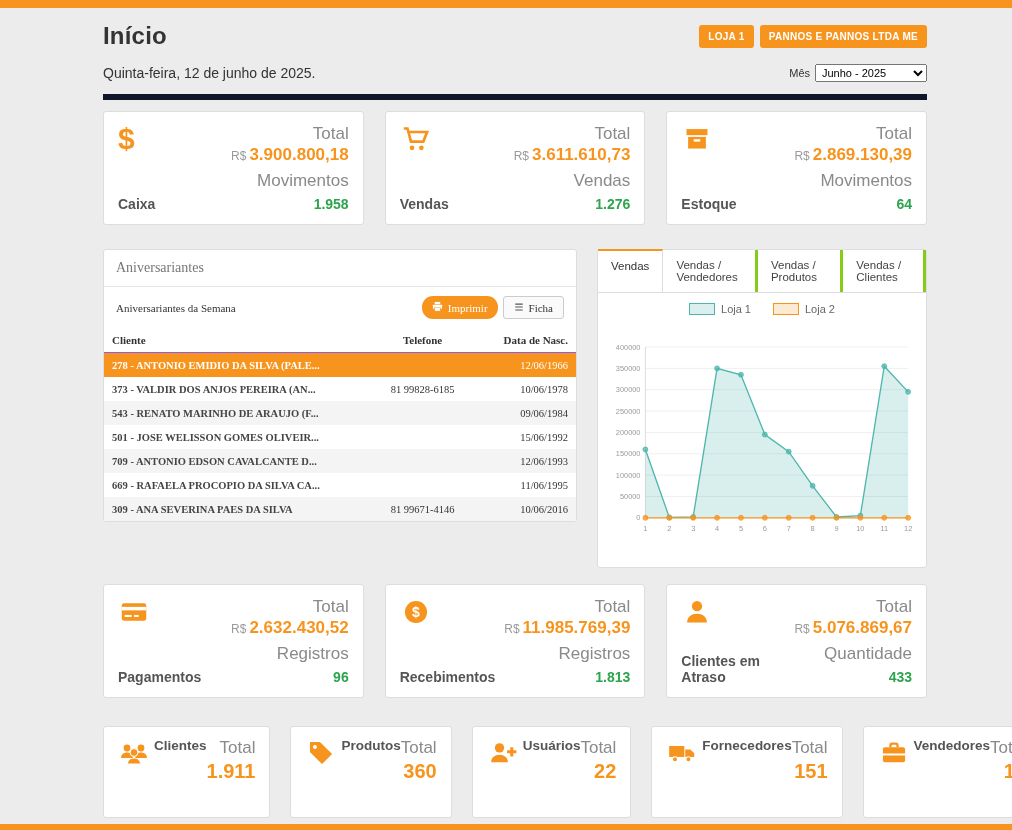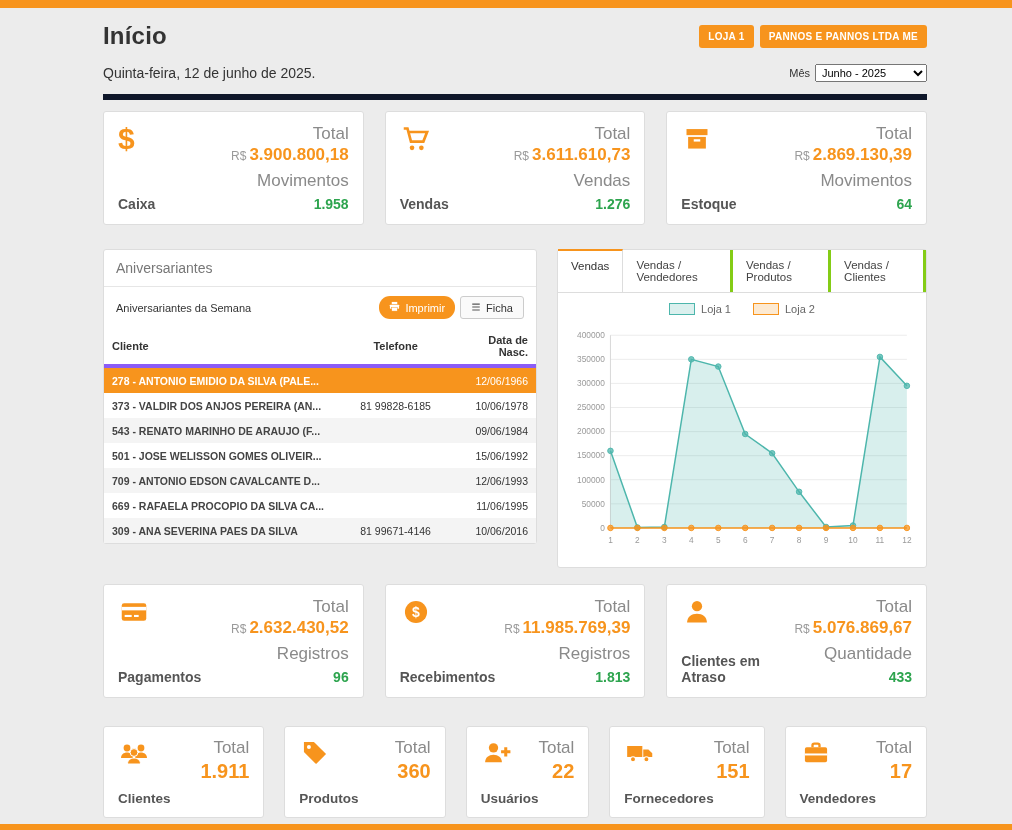--- a/index.html
+++ b/index.html
@@ -40,35 +40,35 @@
   .muted { color:#8a8a8a; font-size:17px; }
   .amount { color:#F7941D; font-weight:bold; font-size:17px; margin:1px 0 6px; }
   .amount .cur { color:#9a9a9a; font-weight:normal; font-size:12px; margin-right:3px; }
   .green { color:#2DA44E; font-weight:bold; font-size:14px; margin-top:5px; }
   .big-icon { width:36px; height:30px; display:flex; align-items:center; }
   .big-icon svg { width:32px; height:28px; }
   .dollar-glyph { font-size:30px; font-weight:bold; color:#F7941D; line-height:1; }
 
   
   .mid-row { display:flex; gap:20px; margin-top:24px; align-items:flex-start; }
-  .panel-birthdays { width:434px; }
+  .panel-birthdays { width:474px;font-family:Liberation Serif, serif; }
   .panel-header { padding:10px 12px; border-bottom:1px solid #e6e6e6; color:#777; font-size:14px; }
   .panel-toolbar { display:flex; justify-content:space-between; align-items:center; padding:9px 12px; font-size:11px; }
   .toolbar-btns { display:flex; gap:5px; }
   .btn-print {
     background:#F7941D; color:#fff; border:none; border-radius:11px; font-size:11px;
     padding:5px 10px; display:flex; align-items:center; gap:5px; cursor:pointer; font-family:inherit;
   }
   .btn-ficha {
     background:#fafafa; color:#333; border:1px solid #ccc; border-radius:3px; font-size:11px;
     padding:4px 10px; display:flex; align-items:center; gap:5px; cursor:pointer; font-family:inherit;
   }
   .bday-table { width:100%; border-collapse:collapse; }
   .bday-table th {
-    font-size:11px; color:#333; text-align:left; padding:6px 8px; border-bottom:4px solid #8b5cf6;
+    font-size:11px; color:#333; text-align:left; padding:6px 8px; border-bottom:1px solid #8b5cf6;
   }
   .bday-table th.c { text-align:center; } .bday-table th.r { text-align:right; }
   .bday-table td { font-size:10.5px; font-weight:bold; color:#444; padding:6.5px 8px; white-space:nowrap; }
   .bday-table td.c { text-align:center; font-weight:normal; color:#333; }
   .bday-table td.r { text-align:right; font-weight:normal; color:#333; }
   .bday-table tbody tr:nth-child(odd) { background:#f4f4f4; }
   .bday-table tbody tr { cursor:pointer; }
   .bday-table tbody tr.highlight { background:#F7941D !important; }
   .bday-table tbody tr.highlight td { color:#fff; }
 
@@ -87,21 +87,21 @@
   .legend-item { display:flex; align-items:center; gap:6px; }
   .legend-swatch { width:26px; height:12px; border:1px solid #4DB6AC; background:rgba(77,182,172,.2); display:inline-block; }
   #chart-svg { display:block; width:100%; }
   #chart-svg text { font-size:9px; fill:#9a9a9a; font-family:inherit; }
 
   
   .kpi-row2 { margin-top:16px; }
   .bottom-row { display:flex; gap:20px; margin-top:28px; }
   .mini-card { padding:11px 14px; display:flex; justify-content:space-between; min-height:92px; flex:1; }
   .mini-card.wide { flex:1.62; }
-  .mini-left { display:flex; flex-direction:column; justify-content:space-between; }
+  .mini-left { display:flex; flex-direction:row; justify-content:space-between; }
   .mini-title { font-weight:bold; font-size:13.5px; color:#555; }
   .mini-right { text-align:right; }
   .mini-value { color:#F7941D; font-weight:bold; font-size:20px; margin-top:2px; }
   .oi { fill:#F7941D; }
 </style>
 </head>
 <body>
 
 <div class="topbar"></div>
 

